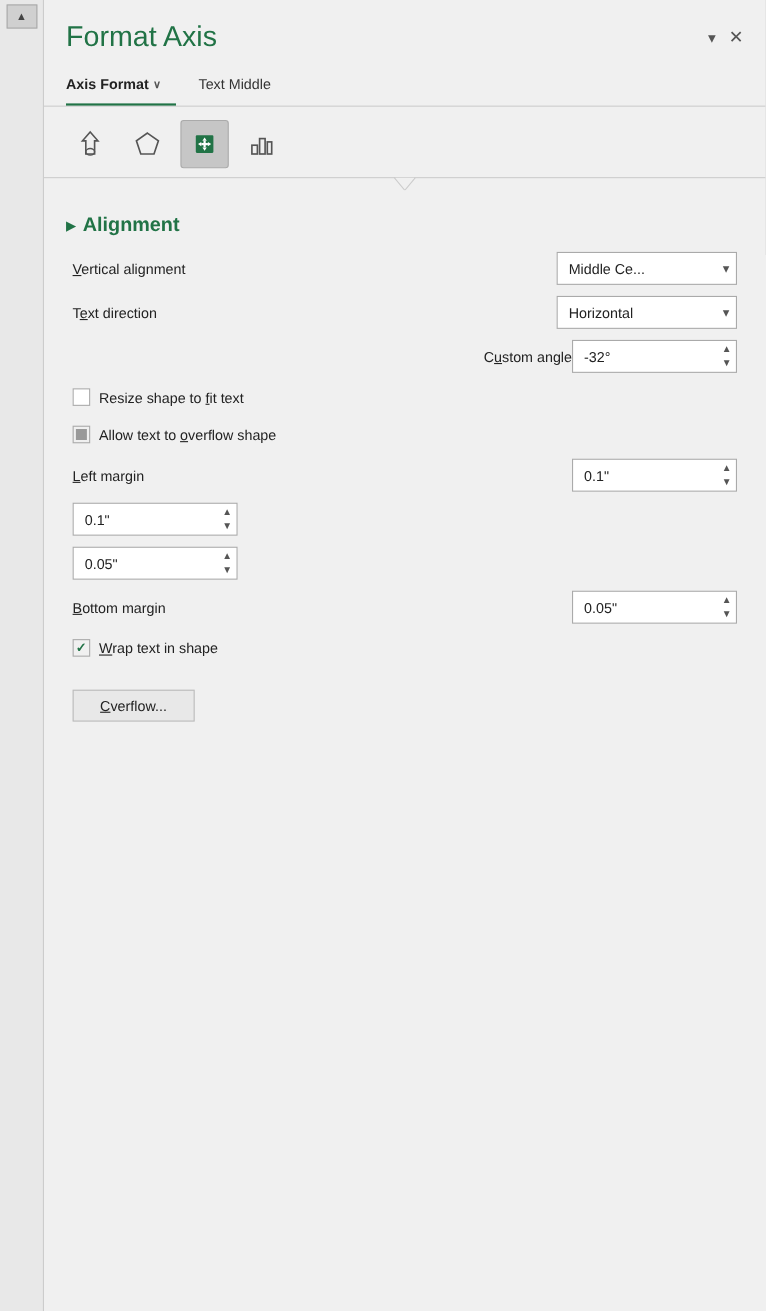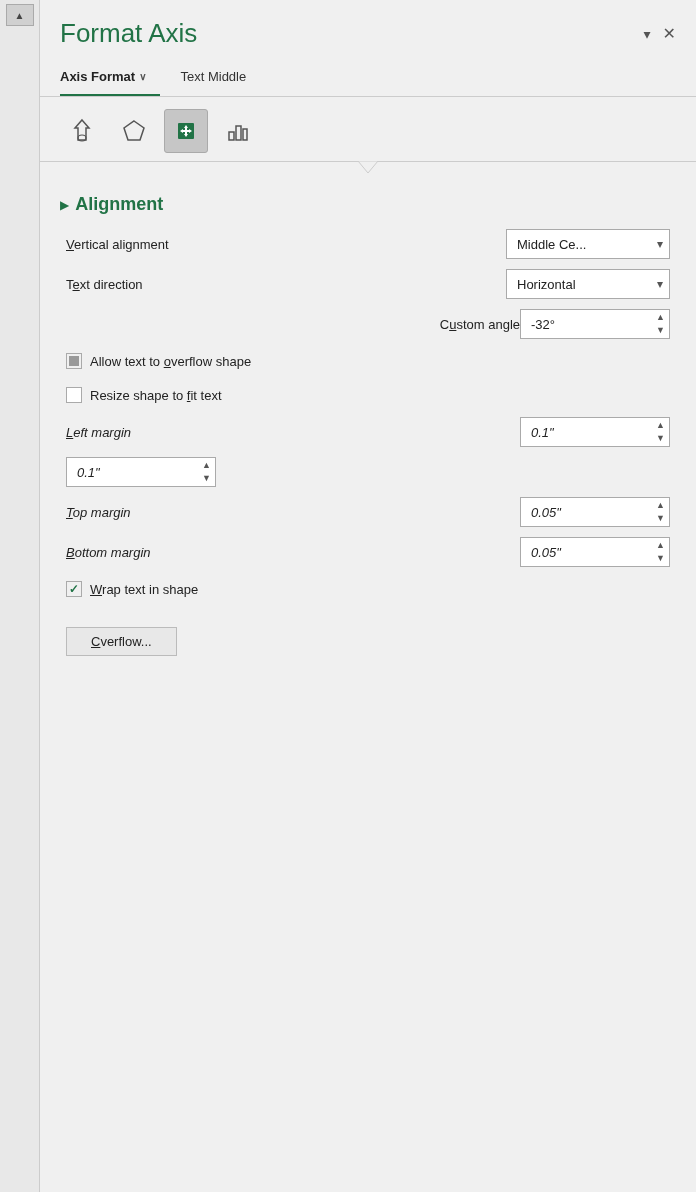--- a/index.html
+++ b/index.html
@@ -267,21 +267,20 @@
       border: 1px solid #bbb;
       font-size: 13px;
       color: #222;
       cursor: pointer;
       display: inline-flex;
       align-items: center;
     }
 
     .margin-section {
       margin-top: 6px;
-      font-style: italic;
     }
   </style>
 </head>
 <body>
 
 <div class="sidebar-scroll">
   <div class="scroll-up-btn">▲</div>
 </div>
 
 <div class="panel">
@@ -395,32 +394,32 @@
           <span>-32°</span>
           <div class="spinner-arrows">
             <span>▲</span>
             <span>▼</span>
           </div>
         </div>
       </div>
     </div>
 
     <div class="checkbox-row">
-      <div class="checkbox-box checked">
-        <span style="display:block; width:10px; height:10px; background:#999;"></span>
-      </div>
-      <span class="checkbox-label">
-        Allow text to <span style="text-decoration:underline">o</span>verflow shape
-      </span>
-    </div>
-
-    <div class="checkbox-row">
       <div class="checkbox-box"></div>
       <span class="checkbox-label">
         Resize shape to <span style="text-decoration:underline">f</span>it text
+      </span>
+    </div>
+
+    <div class="checkbox-row">
+      <div class="checkbox-box checked">
+        <span style="display:block; width:10px; height:10px; background:#999;"></span>
+      </div>
+      <span class="checkbox-label">
+        Allow text to <span style="text-decoration:underline">o</span>verflow shape
       </span>
     </div>
 
     <div class="margin-section">
 
       <div class="field-row">
         <div class="field-label">
           <span style="text-decoration:underline">L</span>eft margin
         </div>
         <div class="field-control">
@@ -440,23 +439,20 @@
             <span>0.1"</span>
             <div class="spinner-arrows">
               <span>▲</span>
               <span>▼</span>
             </div>
           </div>
         </div>
       </div>
 
       <div class="field-row">
-        <div class="field-label">
-          <span style="text-decoration:underline">T</span>op margin
-        </div>
         <div class="field-control">
           <div class="spinner-input">
             <span>0.05"</span>
             <div class="spinner-arrows">
               <span>▲</span>
               <span>▼</span>
             </div>
           </div>
         </div>
       </div>

